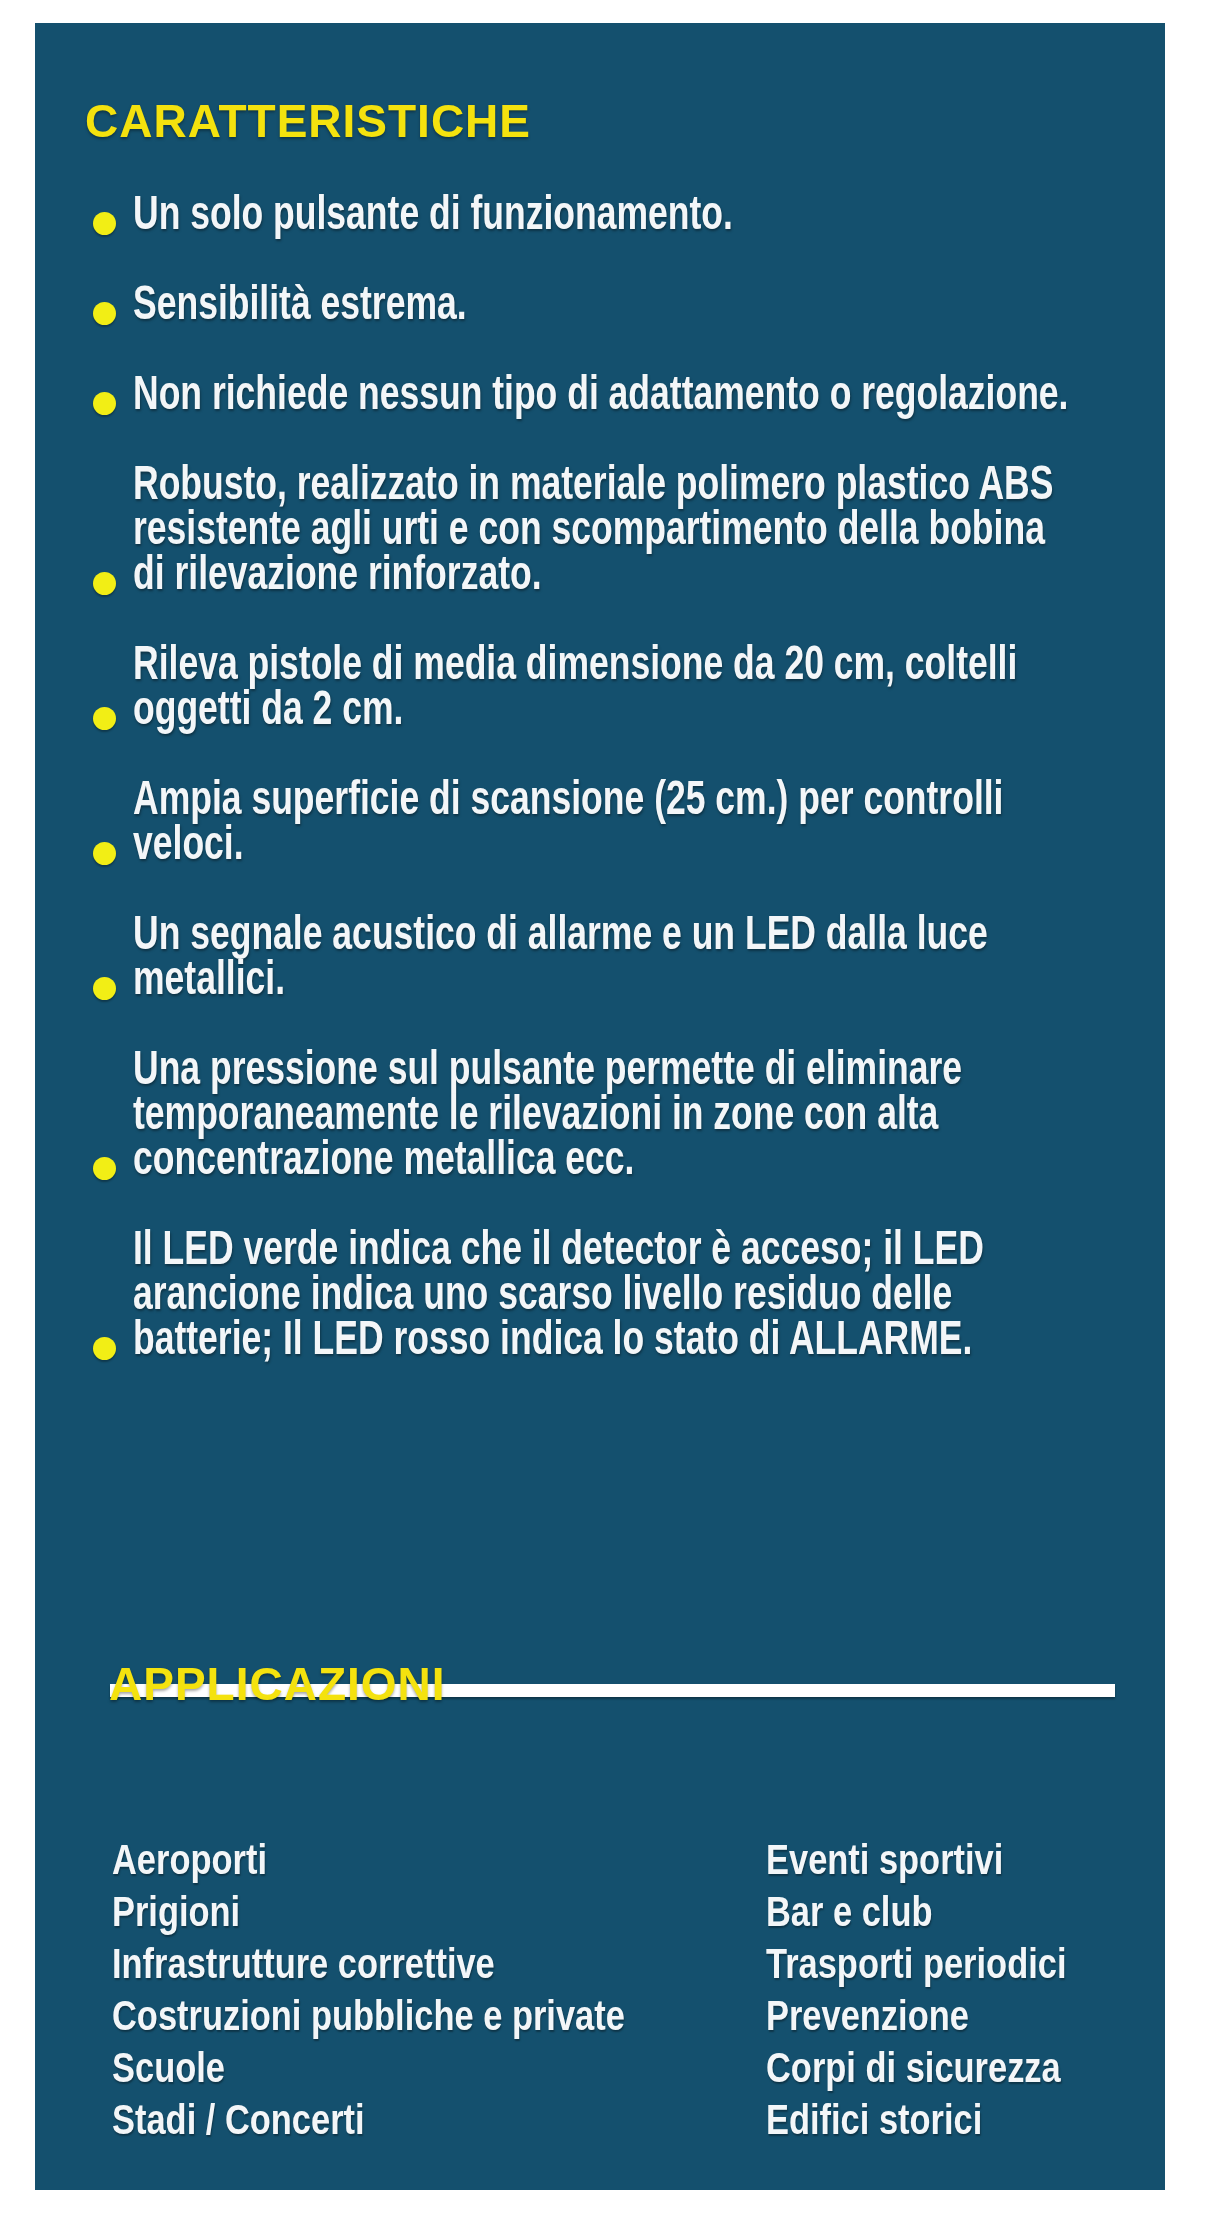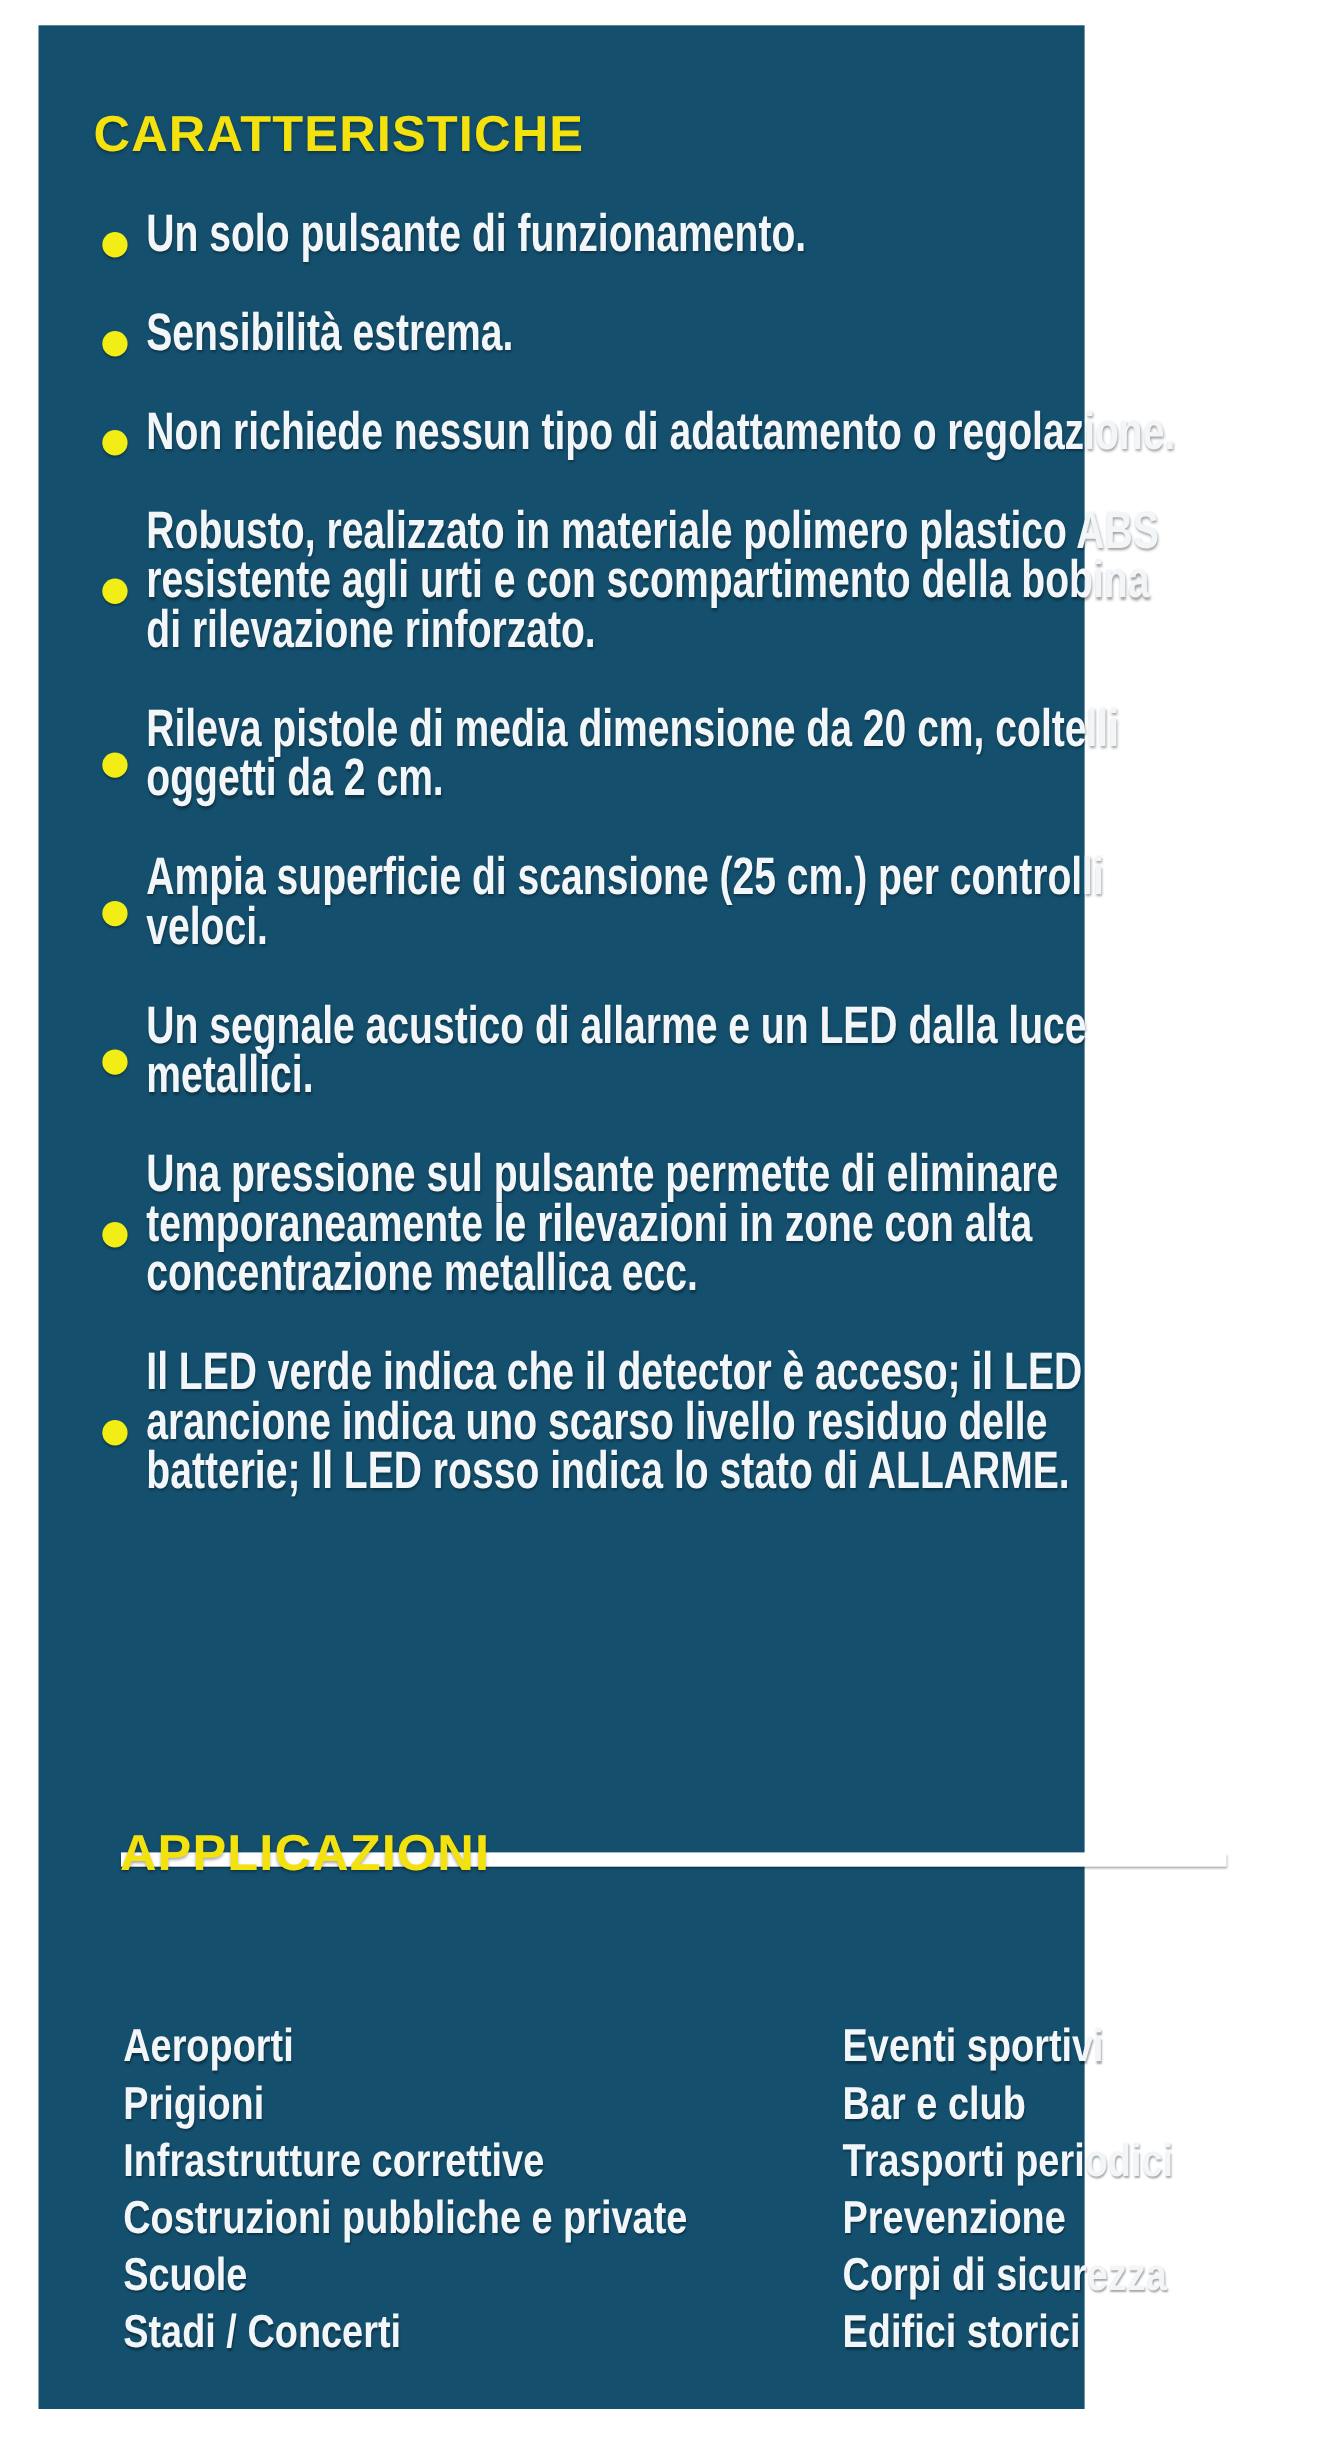--- a/index.html
+++ b/index.html
@@ -2,33 +2,33 @@
 <html><head>
 <meta charset="utf-8">
 <style>
   html,body{margin:0;padding:0;}
   body{
     width:1217px;height:2222px;position:relative;
     background:#ffffff;overflow:hidden;
     font-family:"Liberation Sans", sans-serif;
   }
   .panel{
-    position:absolute;left:35px;top:23px;width:951px;height:2167px;
+    position:absolute;left:35px;top:23px;width:1130px;height:2167px;
     background:#14506e;
   }
   .sec-title{
     position:absolute;left:50px;margin:0;
     font-size:46px;font-weight:700;letter-spacing:1px;line-height:52px;
     color:#f4e20e;white-space:nowrap;
     text-shadow:0 2px 3px rgba(0,0,0,.35);
   }
   .t1{top:72px;}
   .t2{top:1635px;margin-left:24px;}
   .bullets{position:absolute;left:58px;top:167px;width:1090px;}
-  .bullet{display:flex;align-items:center;margin-bottom:45px;}
+  .bullet{display:flex;align-items:flex-end;margin-bottom:45px;}
   .dot{
     flex:0 0 23px;width:23px;height:23px;border-radius:50%;
     background:#f2ee15;margin:20px 17px 0 0;
     box-shadow:0 2px 2px rgba(0,0,0,.3);
   }
   .txt{flex:1 1 auto;min-width:0;}
   .ln{height:45px;line-height:45px;overflow:visible;white-space:nowrap;}
   .cx{
     display:inline-block;transform:scaleX(.74);transform-origin:0 50%;
     font-size:48px;font-weight:700;color:#f3f6f8;white-space:nowrap;

